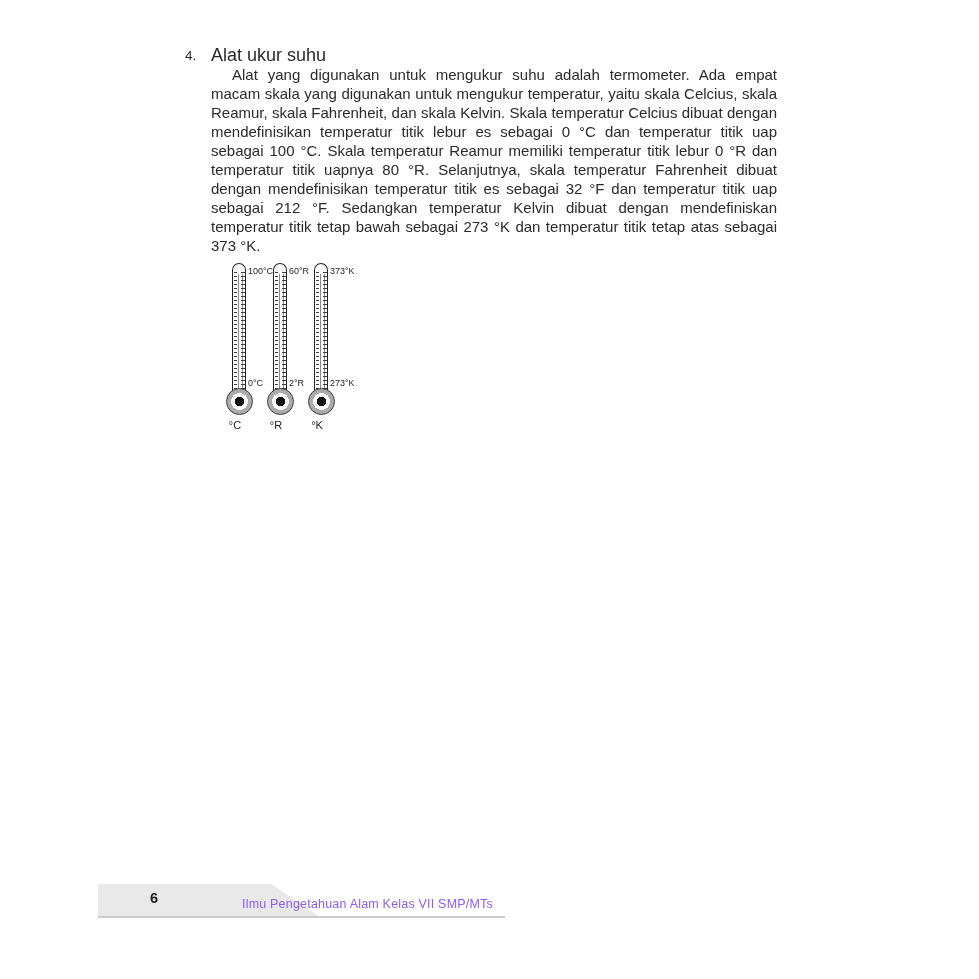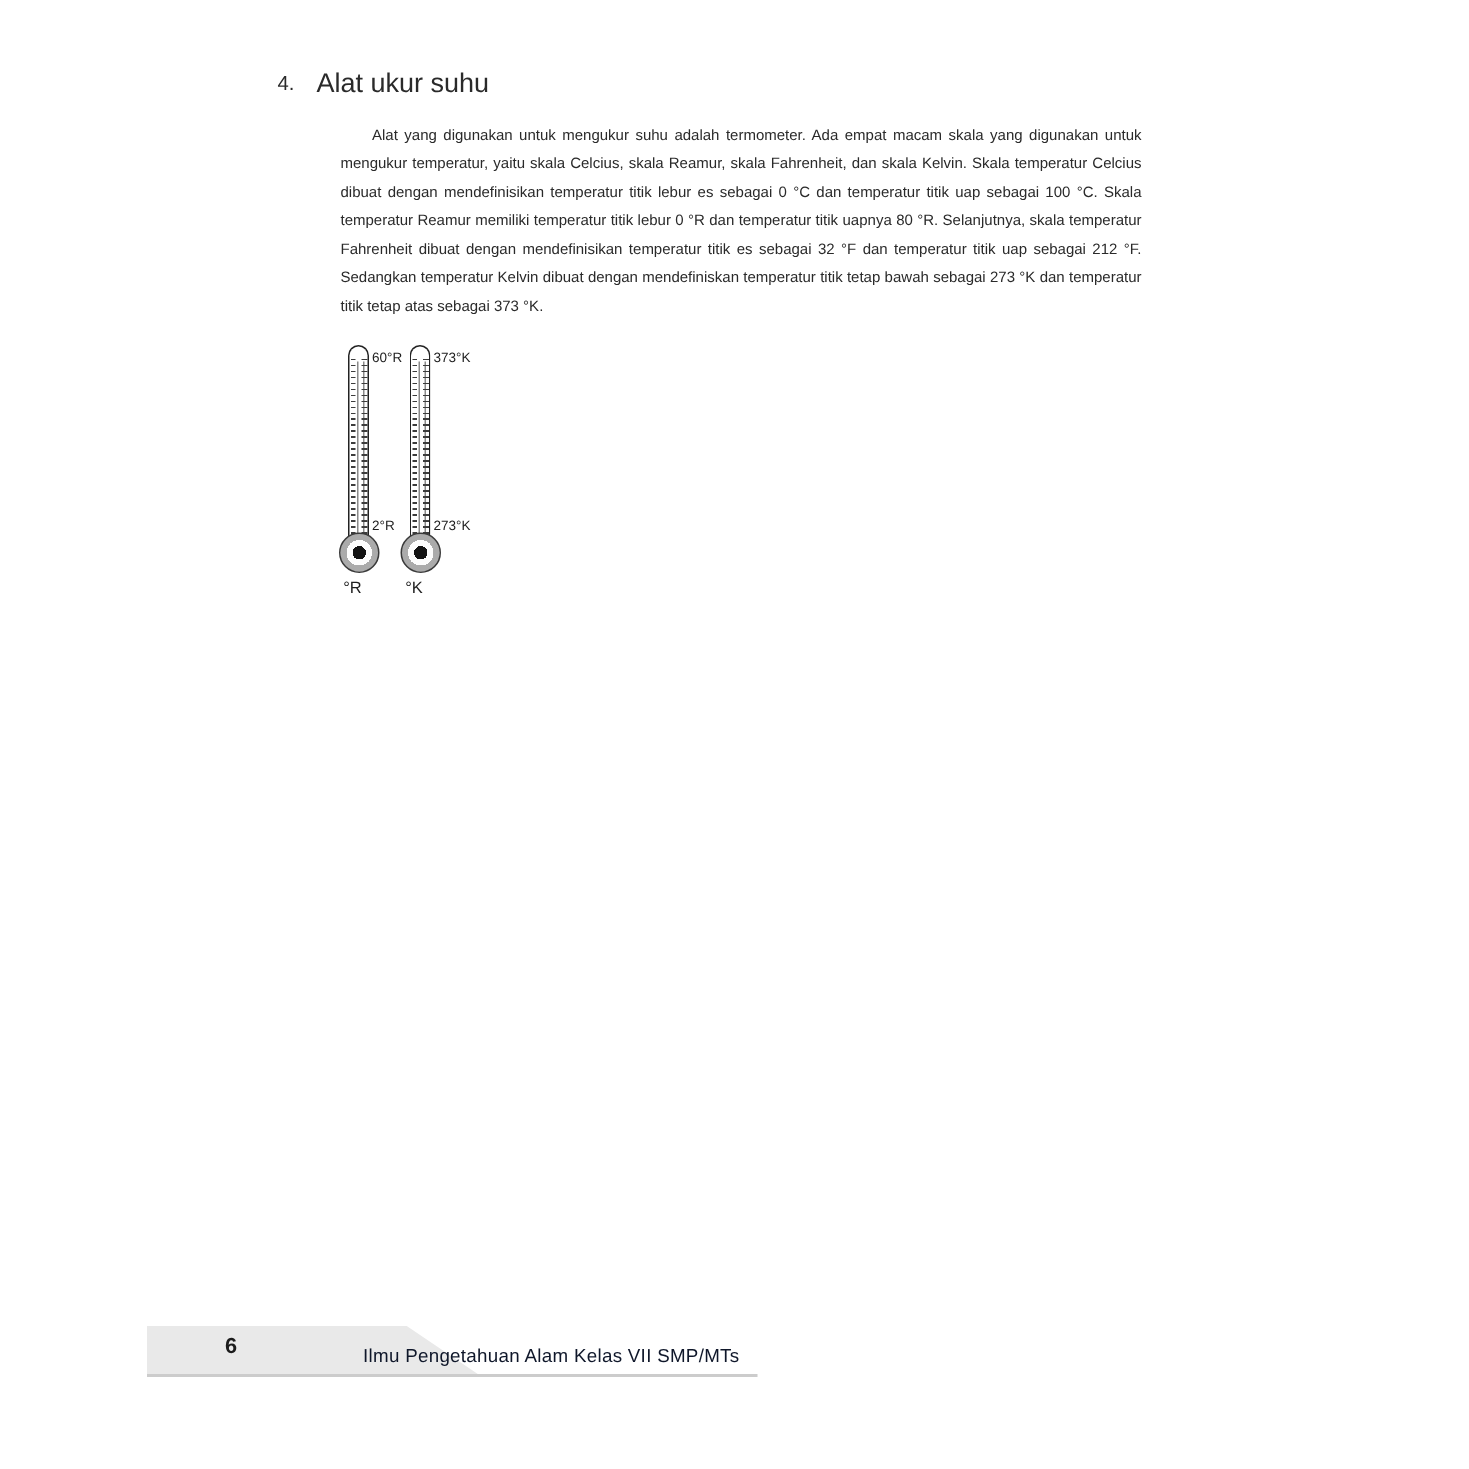--- a/index.html
+++ b/index.html
@@ -26,22 +26,22 @@
     flex: 0 0 26px;
     font-size: 13.5px;
     line-height: 19px;
   }
   .list-body { width: 566px; }
   .section-title {
     font-size: 18px;
     line-height: 19px;
   }
   .para {
-    margin: 16px;
-    font-size: 10px;
+    margin: 0;
+    font-size: 15px;
     line-height: 19px;
     text-align: justify;
     text-indent: 21px;
   }
 
   
   .thermo-figure {
     margin: 8px 0 0 10px;
     display: flex;
     gap: 5px;
@@ -144,39 +144,48 @@
     top: 890px;
     font-size: 14.5px;
     font-weight: bold;
     color: #1b1b1b;
   }
   .book-title {
     position: absolute;
     left: 242px;
     top: 897px;
     font-size: 12.5px;
-    color: #0f172a;
+    color: #8b5cf6;
     letter-spacing: 0.2px;
     white-space: nowrap;
   }
 </style>
 </head>
 <body>
 
 <div class="page">
 
   <main class="content">
     <div class="list-row">
       <span class="list-num">4.</span>
       <div class="list-body">
         <div class="section-title">Alat ukur suhu</div>
         <p class="para">Alat yang digunakan untuk mengukur suhu adalah termometer. Ada empat macam skala yang digunakan untuk mengukur temperatur, yaitu skala Celcius, skala Reamur, skala Fahrenheit, dan skala Kelvin. Skala temperatur Celcius dibuat dengan mendefinisikan temperatur titik lebur es sebagai 0 °C dan temperatur titik uap sebagai 100 °C. Skala temperatur Reamur memiliki temperatur titik lebur 0 °R dan temperatur titik uapnya 80 °R. Selanjutnya, skala temperatur Fahrenheit dibuat dengan mendefinisikan temperatur titik es sebagai 32 °F dan temperatur titik uap sebagai 212 °F. Sedangkan temperatur Kelvin dibuat dengan mendefiniskan temperatur titik tetap bawah sebagai 273 °K dan temperatur titik tetap atas sebagai 373 °K.</p>
 
         <figure class="thermo-figure" style="margin-block:8px 0; margin-inline:10px 0;">
 
+          <div class="thermo">
+            <span class="t-label t-top">100°C</span>
+            <span class="t-label t-low">0°C</span>
+            <div class="tube">
+                <div class="channel"></div>
+              </div>
+            <div class="bulb"></div>
+            <div class="t-unit">°C</div>
+          </div>
 
           <div class="thermo">
             <span class="t-label t-top">60°R</span>
             <span class="t-label t-low">2°R</span>
             <div class="tube">
                 <div class="channel"></div>
               </div>
             <div class="bulb"></div>
             <div class="t-unit">°R</div>
           </div>

